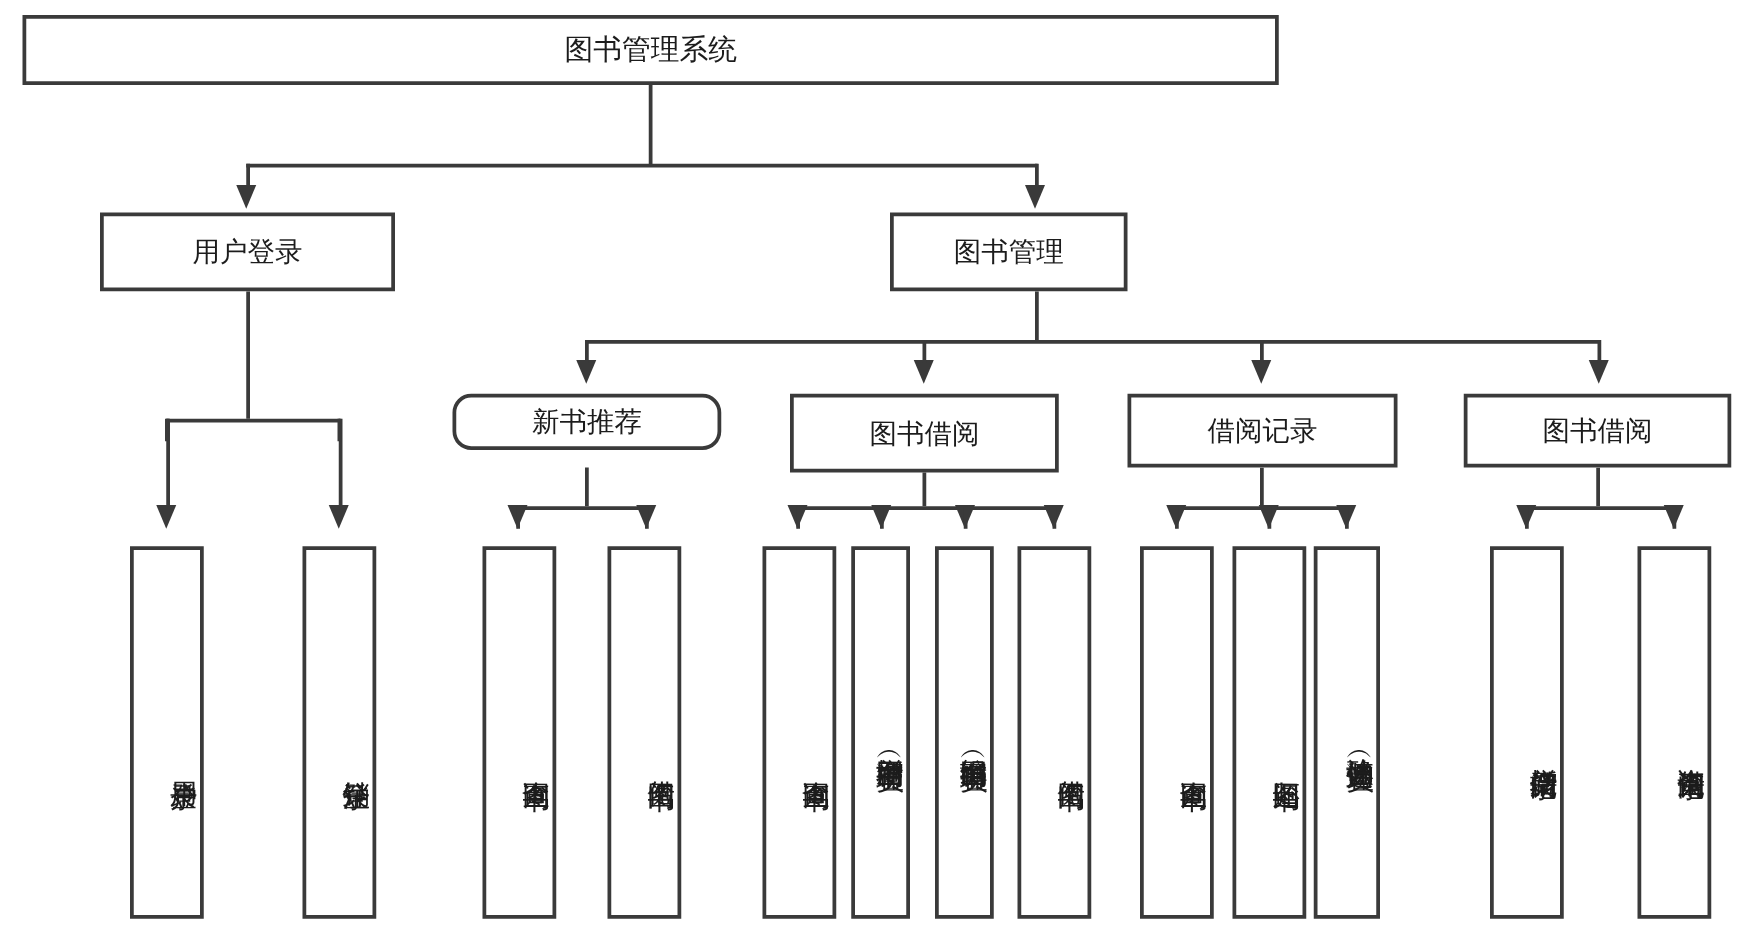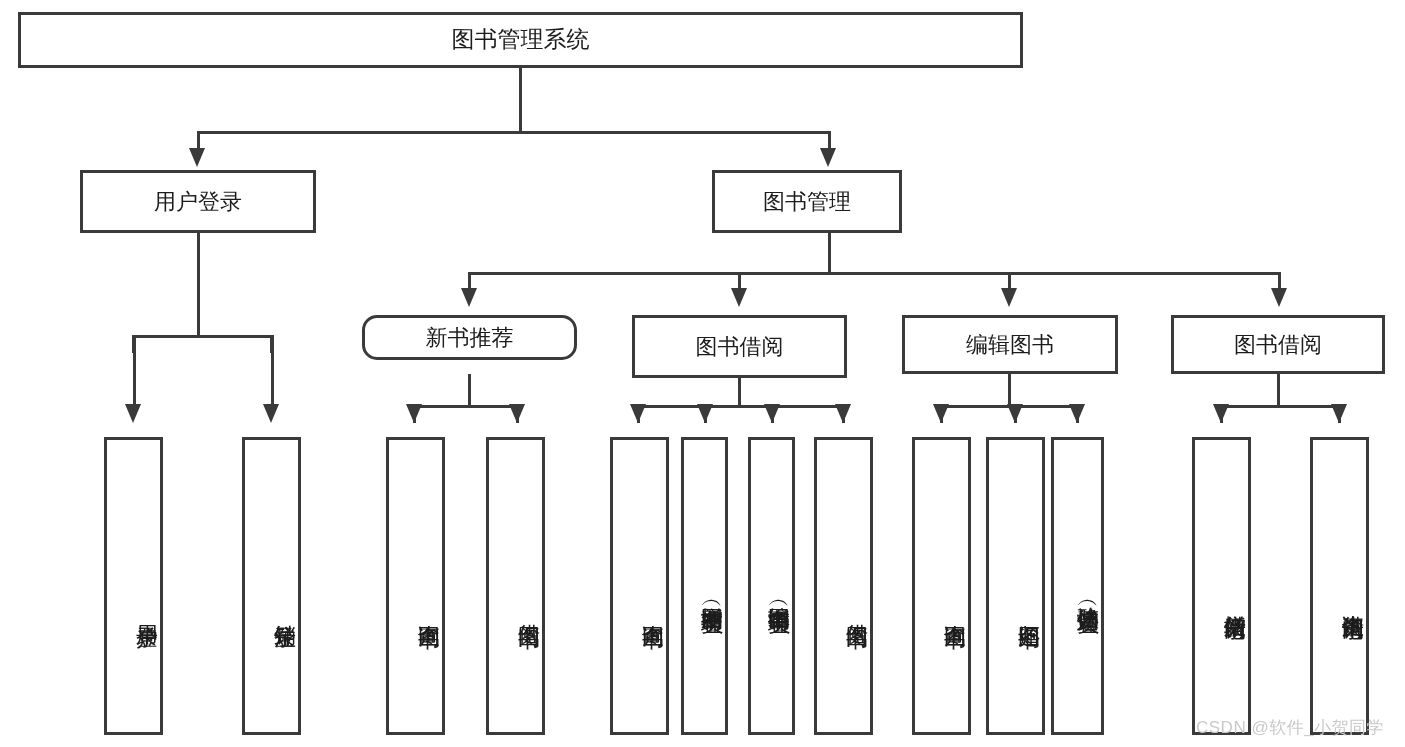--- a/index.html
+++ b/index.html
@@ -142,21 +142,21 @@
     <div class="node lvl2" style="left: 712px; top: 170px; width: 190px; height: 63px;">
       <span>图书管理</span>
     </div>
     <div class="node lvl3" style="left: 362px; top: 315px; width: 215px; height: 45px; border-radius: 15px;">
       <span>新书推荐</span>
     </div>
     <div class="node lvl3" style="left: 632px; top: 315px; width: 215px; height: 63px;">
       <span>图书借阅</span>
     </div>
     <div class="node lvl3" style="left: 902px; top: 315px; width: 216px; height: 59px;">
-      <span>编辑图书</span>
+      <span>借阅记录</span>
     </div>
     <div class="node lvl3" style="left: 1171px; top: 315px; width: 214px; height: 59px;">
       <span>图书借阅</span>
     </div>
     <div class="node leaf" style="left: 104px; top: 437px; width: 59px; height: 298px;">
       <span>用户登录</span>
     </div>
     <div class="node leaf" style="left: 242px; top: 437px; width: 59px; height: 298px;">
       <span>注销登录</span>
     </div>
@@ -186,14 +186,13 @@
     </div>
     <div class="node leaf tall" style="left: 1051px; top: 437px; width: 53px; height: 298px;">
       <span>确认归还（管理员）</span>
     </div>
     <div class="node leaf mid" style="left: 1192px; top: 437px; width: 59px; height: 298px;">
       <span>新增借阅记录</span>
     </div>
     <div class="node leaf mid" style="left: 1310px; top: 437px; width: 59px; height: 298px;">
       <span>查询借阅记录</span>
     </div>
-    <div class="watermark" style="left: 1196px; top: 716px;">CSDN @软件_小贺同学</div>
   </div>
 
 </body></html>

